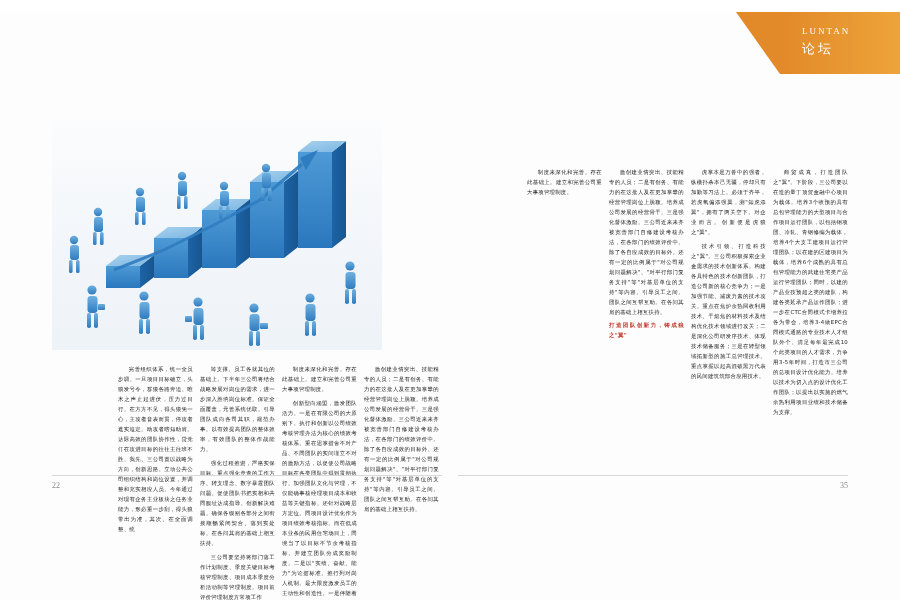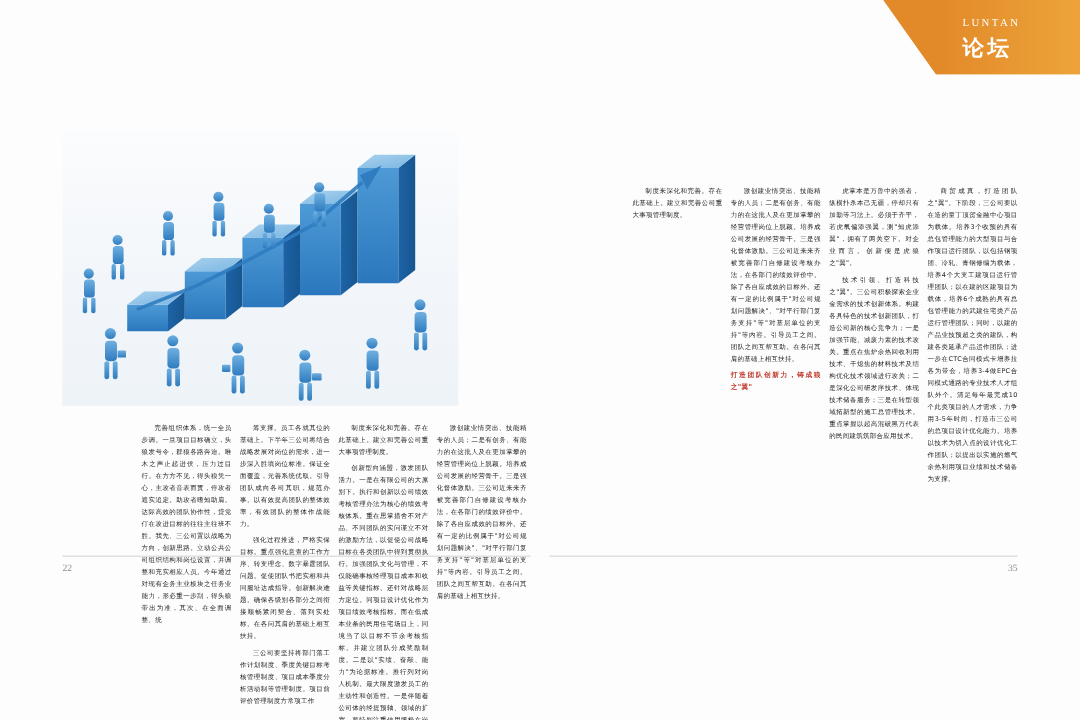--- a/index.html
+++ b/index.html
@@ -1,42 +1,42 @@
 <!DOCTYPE html>
 <html><head>
 <meta charset="utf-8">
 <style>
   html,body{margin:0;padding:0;}
   body{
     width:900px;height:600px;overflow:hidden;
     background:#ffffff;
     font-family:"DejaVu Sans","Liberation Sans",sans-serif;
   }
-  .spread{position:relative;width:900px;height:512px;background:#fff;}
+  .spread{position:relative;width:900px;height:512px;background:#fff;margin-top:12px;}
 
   
   .page-left{position:absolute;left:0;top:0;width:450px;height:600px;background:#fdfdfd;}
   .page-right{position:absolute;left:450px;top:0;width:450px;height:600px;background:#fdfdfd;}
 
   
   .ribbon{
     position:absolute;right:0;top:0;width:120px;height:62px;
     background:linear-gradient(90deg,#e2892a 0%,#e6942f 40%,#eea33a 100%);
   }
   .ribbon:after{
     content:"";position:absolute;left:-44px;top:0;width:0;height:0;
     border-top:62px solid #e2892a;border-left:44px solid transparent;
   }
   .ribbon .rb-en{
     position:absolute;left:22px;top:14px;color:#fff;font-size:9px;
     letter-spacing:2px;font-family:"Liberation Serif",serif;
   }
   .ribbon .rb-cn{
-    position:absolute;left:22px;top:28px;color:#fff;font-size:18px;
-    letter-spacing:3px;font-weight:bold;
+    position:absolute;left:22px;top:28px;color:#fff;font-size:13px;
+    letter-spacing:3px;font-weight:normal;
   }
 
   
   .figure{
     position:absolute;left:52px;top:108px;width:330px;height:230px;
     background:linear-gradient(180deg,#fbfcfd 0%,#f2f6fa 55%,#eef3f8 100%);
   }
   .figure svg{display:block;}
 
   

